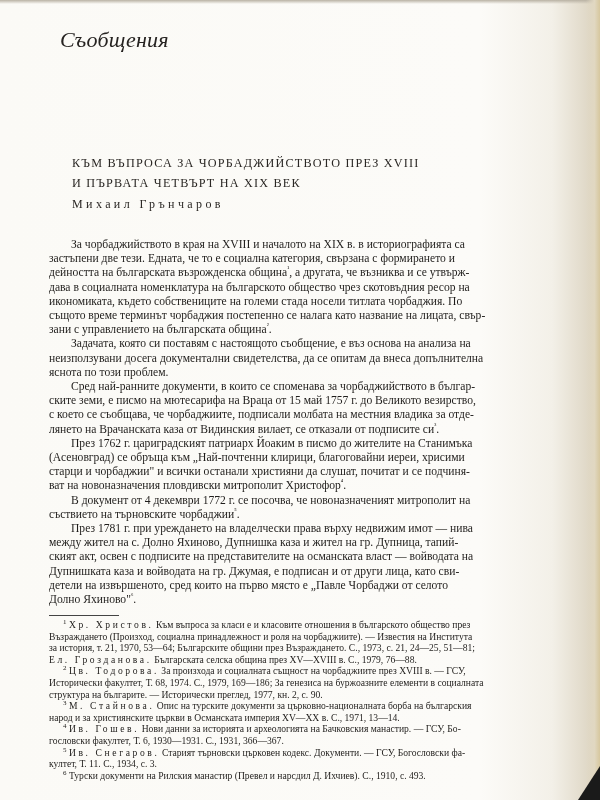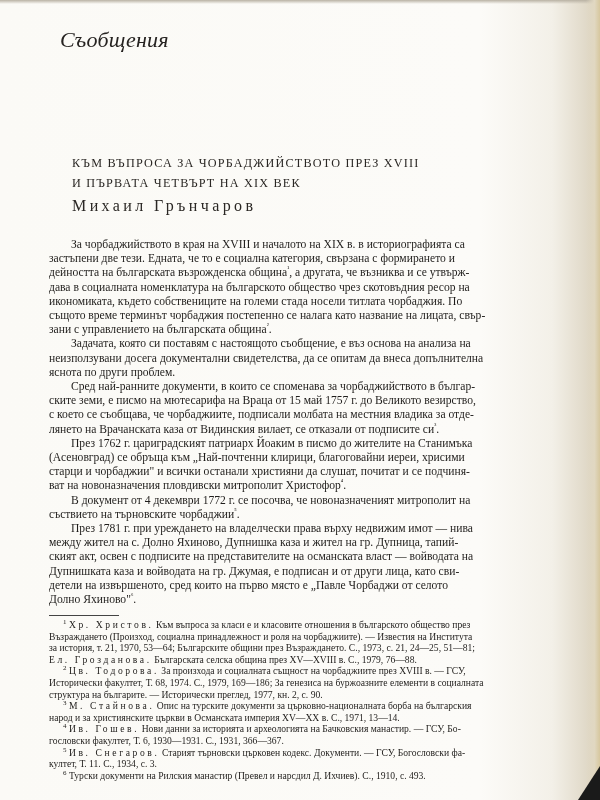--- a/index.html
+++ b/index.html
@@ -49,21 +49,21 @@
       left: 72px; top: 153px;
       font-size: 12.2px;
       line-height: 20px;
       letter-spacing: 1.2px;
       color: #2a2724;
     }
     .article-title div { white-space: nowrap; }
     .author {
       position: absolute;
       left: 72px; top: 197px;
-      font-size: 16px;
+      font-size: 12px;
       letter-spacing: 3.4px;
       color: #2a2724;
     }
     .body {
       position: absolute;
       left: 49px; top: 238px;
       width: 540px;
       font-size: 11.6px;
       line-height: 14.2px;
       color: #1f1d1b;
@@ -120,21 +120,21 @@
     <div class="line indent"><span>За чорбаджийството в края на XVIII и началото на XIX в. в историографията са</span></div>
     <div class="line"><span>застъпени две тези. Едната, че то е социална категория, свързана с формирането и</span></div>
     <div class="line"><span>дейността на българската възрожденска община</span><sup>¹</sup><span>, а другата, че възниква и се утвърж-</span></div>
     <div class="line"><span>дава в социалната номенклатура на българското общество чрез скотовъдния ресор на</span></div>
     <div class="line"><span>икономиката, където собствениците на големи стада носели титлата чорбаджия. По</span></div>
     <div class="line"><span>същото време терминът чорбаджия постепенно се налага като название на лицата, свър-</span></div>
     <div class="line"><span>зани с управлението на българската община</span><sup>²</sup><span>.</span></div>
 
     <div class="line indent"><span>Задачата, която си поставям с настоящото съобщение, е въз основа на анализа на</span></div>
     <div class="line"><span>неизползувани досега документални свидетелства, да се опитам да внеса допълнителна</span></div>
-    <div class="line"><span>яснота по други проблем.</span></div>
+    <div class="line"><span>яснота по този проблем.</span></div>
 
     <div class="line indent"><span>Сред най-ранните документи, в които се споменава за чорбаджийството в българ-</span></div>
     <div class="line"><span>ските земи, е писмо на мютесарифа на Враца от 15 май 1757 г. до Великото везирство,</span></div>
     <div class="line"><span>с което се съобщава, че чорбаджиите, подписали молбата на местния владика за отде-</span></div>
     <div class="line"><span>лянето на Врачанската каза от Видинския вилает, се отказали от подписите си</span><sup>³</sup><span>.</span></div>
 
     <div class="line indent"><span>През 1762 г. цариградският патриарх Йоаким в писмо до жителите на Станимъка</span></div>
     <div class="line"><span>(Асеновград) се обръща към „Най-почтенни клирици, благоговайни иереи, хрисими</span></div>
     <div class="line"><span>старци и чорбаджии" и всички останали християни да слушат, почитат и се подчиня-</span></div>
     <div class="line"><span>ват на новоназначения пловдивски митрополит Христофор</span><sup>⁴</sup><span>.</span></div>

